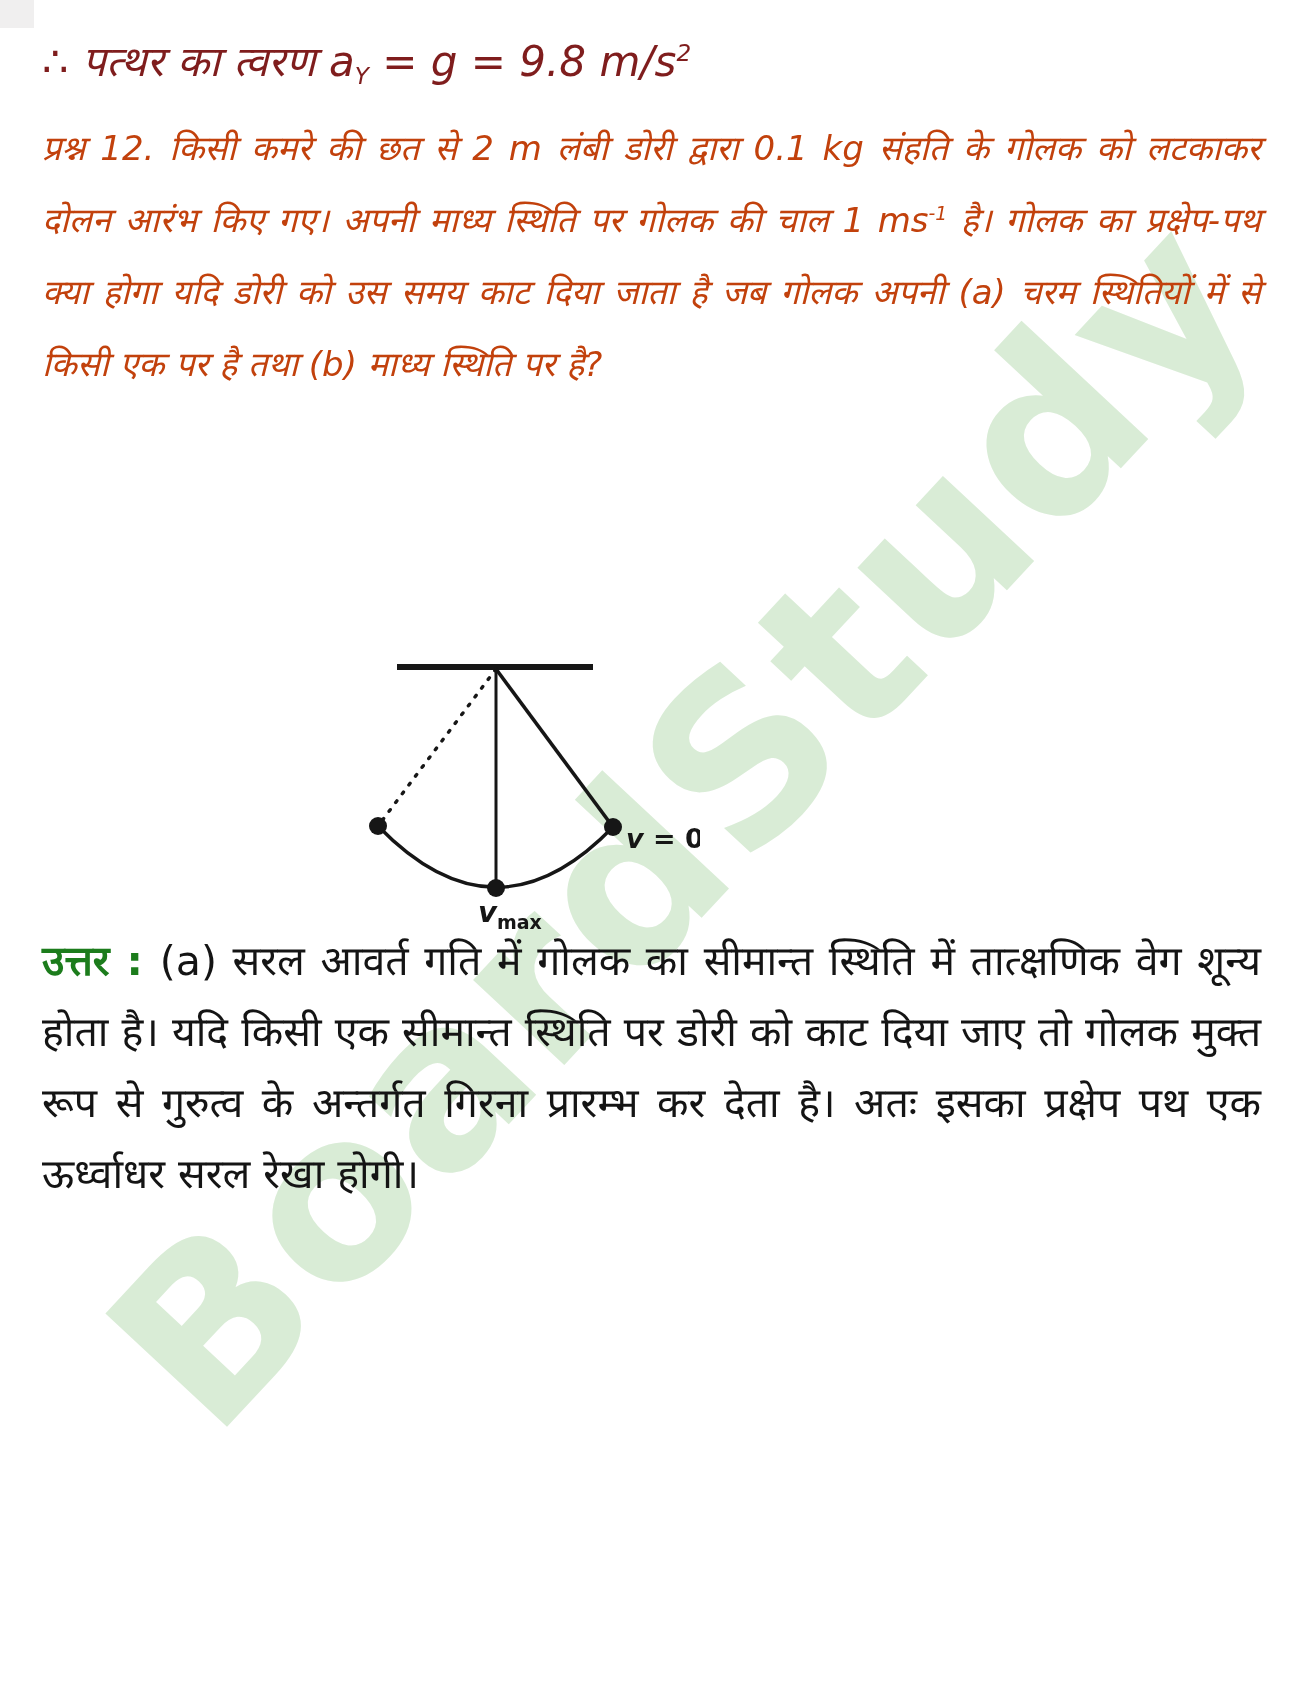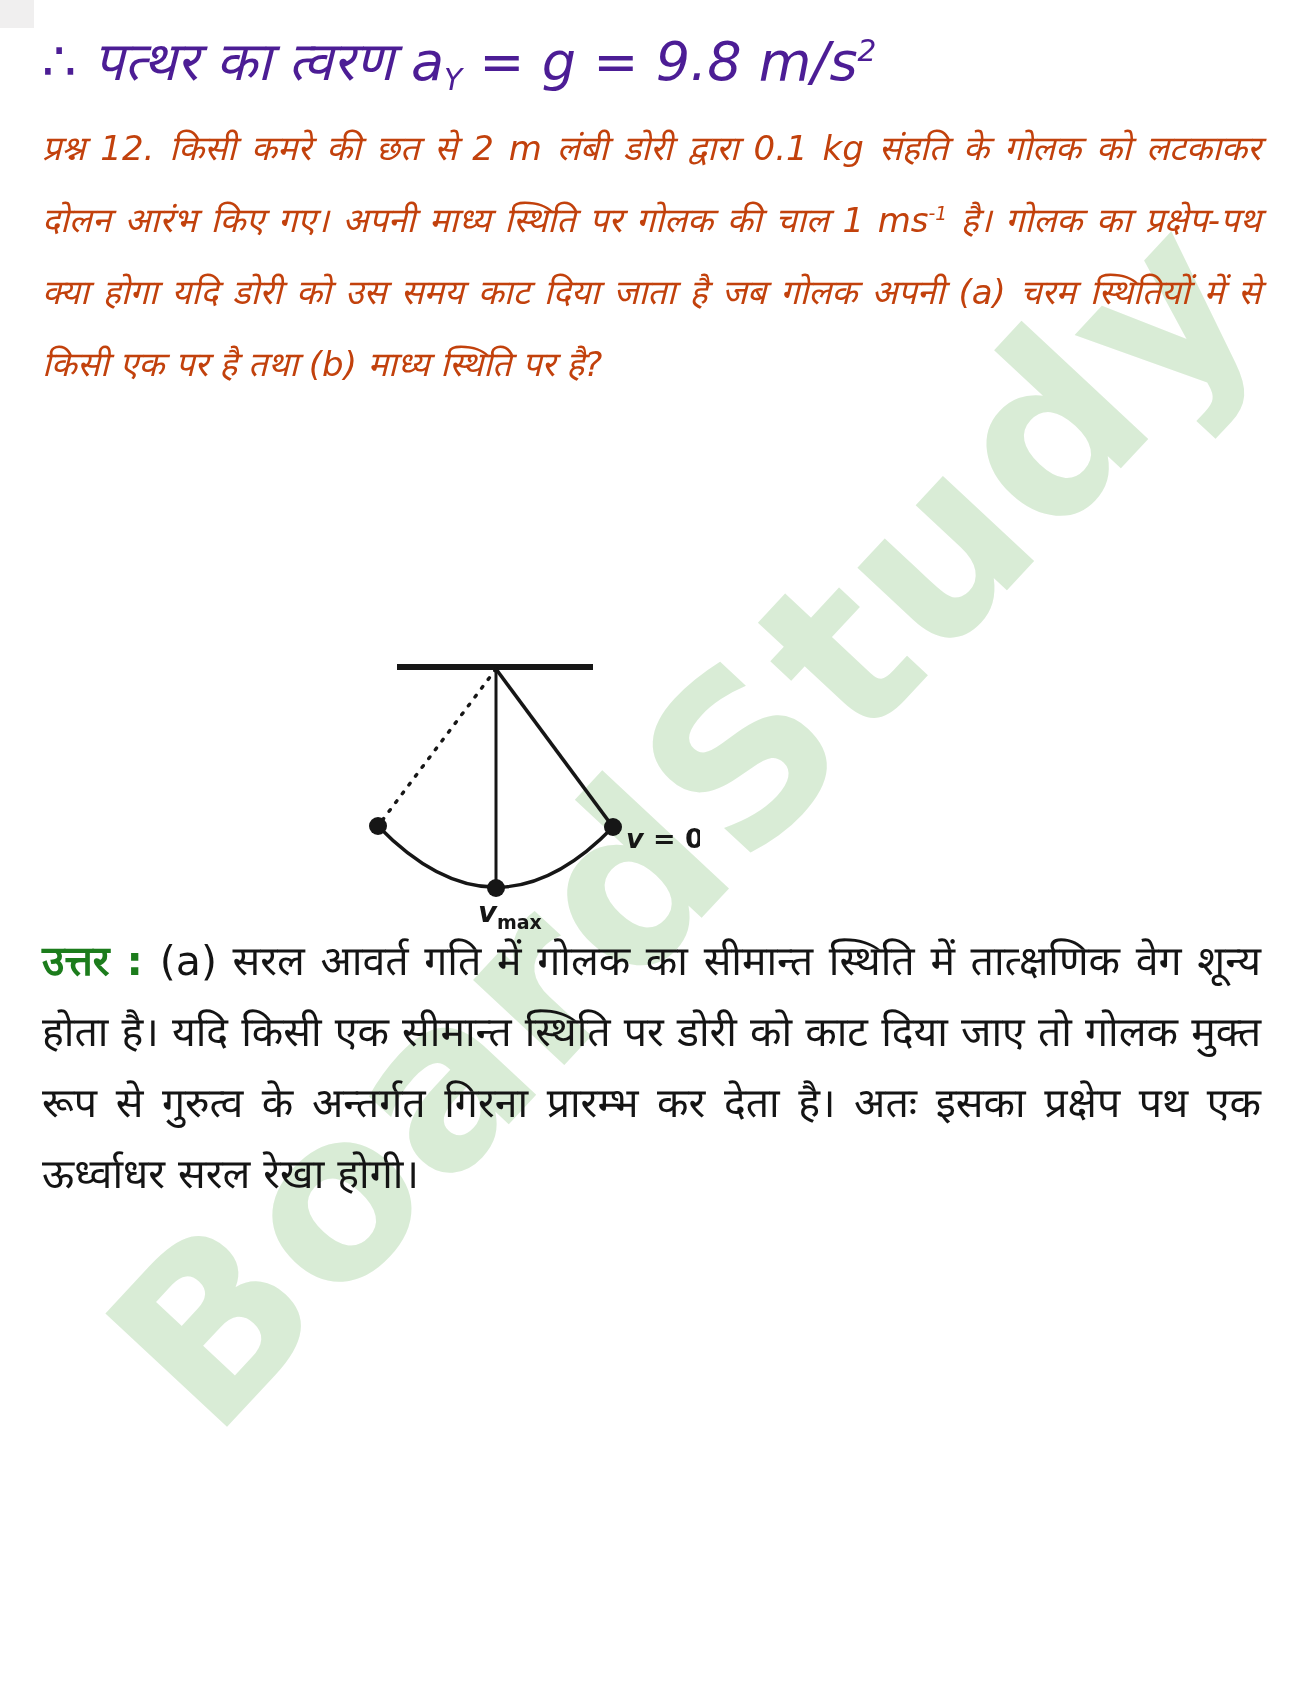--- a/index.html
+++ b/index.html
@@ -45,24 +45,24 @@
   }
   .para {
     position: absolute;
     left: 42px;
     width: 1219px;
     margin: 0;
     text-align: justify;
   }
   .formula {
     top: 30px;
-    font-size: 54px;
+    font-size: 42px;
     line-height: 64px;
     font-style: italic;
-    color: #4c1d95;
+    color: #7f1d1d;
   }
   .formula sub {
     font-size: 0.55em;
     vertical-align: -0.35em;
     line-height: 0;
   }
   .formula sup, .question sup {
     font-size: 0.55em;
     vertical-align: 0.65em;
     line-height: 0;

